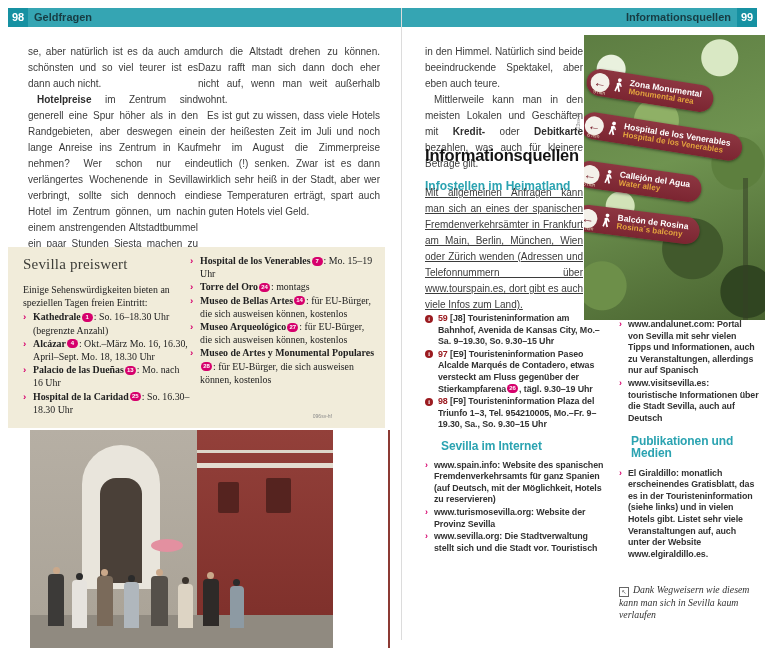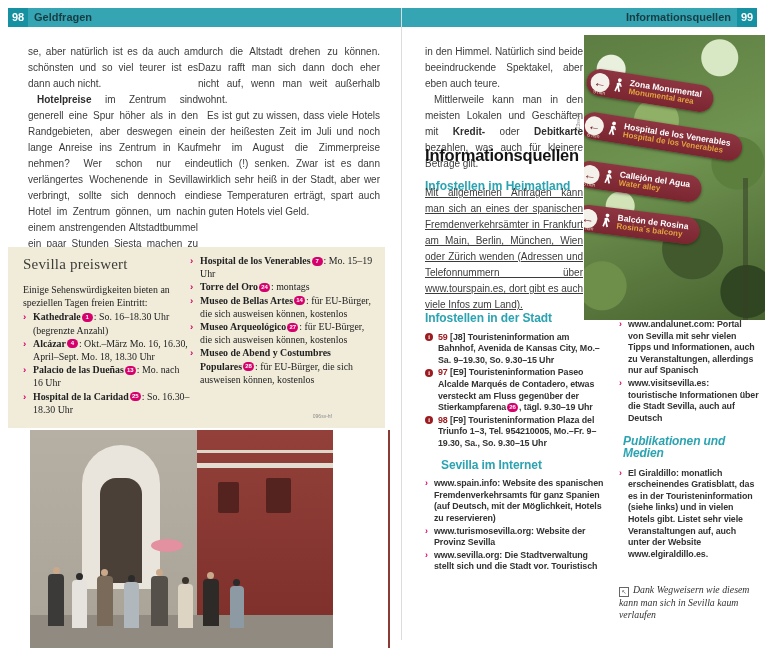--- a/index.html
+++ b/index.html
@@ -138,21 +138,21 @@
       <div class="bx-item">
         <span class="bx-bullet">›</span><span class="bx-name">Torre del Oro</span><span class="badge">24</span><span>: montags</span>
       </div>
       <div class="bx-item">
         <span class="bx-bullet">›</span><span class="bx-name">Museo de Bellas Artes</span><span class="badge">14</span><span>: für EU-Bürger, die sich ausweisen können, kostenlos</span>
       </div>
       <div class="bx-item">
         <span class="bx-bullet">›</span><span class="bx-name">Museo Arqueológico</span><span class="badge">27</span><span>: für EU-Bürger, die sich ausweisen können, kostenlos</span>
       </div>
       <div class="bx-item">
-        <span class="bx-bullet">›</span><span class="bx-name">Museo de Abend y Costumbres Populares</span><span class="badge">28</span><span>: für EU-Bürger, die sich ausweisen können, kostenlos</span>
+        <span class="bx-bullet">›</span><span class="bx-name">Museo de Artes y Monumental Populares</span><span class="badge">28</span><span>: für EU-Bürger, die sich ausweisen können, kostenlos</span>
       </div>
     </div>
   </div>
 
   <div class="credit" style="left:252px;top:413px;width:80px;text-align:right;">096sv-hf</div>
 
   <div class="photo-left">
     <div class="pl-sky"></div>
     <div class="pl-stone"></div>
     <div class="pl-portal"></div>
@@ -197,21 +197,20 @@
 
   <div class="big-heading">Informationsquellen</div>
 
   <div class="teal-sub" style="position:absolute;left:425px;top:179px;">Infostellen im Heimatland</div>
 
   <div class="tcol" style="left:425px;top:185px;width:158px;text-decoration:underline;">
     <p class="rp-p"><span>Mit allgemeinen Anfragen kann man sich an eines der spanischen Fremdenverkehrsämter in Frankfurt am Main, Berlin, München, Wien oder Zürich wenden (Adressen und Telefonnummern über www.tourspain.es, dort gibt es auch viele Infos zum Land).</span></p>
   </div>
 
   <div class="rc-bottom" style="left:425px;top:313px;width:184px;">
-    <div class="teal-sub" style="margin-bottom:7px;">Infostellen in der Stadt</div>
     <div class="iitem">
       <span class="iicon">i</span><span class="inum">59</span> <span class="igrid">[J8]</span><span> Touristeninformation am Bahnhof, Avenida de Kansas City, Mo.–Sa. 9–19.30, So. 9.30–15 Uhr</span>
     </div>
     <div class="iitem">
       <span class="iicon">i</span><span class="inum">97</span> <span class="igrid">[E9]</span><span> Touristeninformation Paseo Alcalde Marqués de Contadero, etwas versteckt am Fluss gegenüber der Stierkampfarena</span><span class="badge">26</span><span>, tägl. 9.30–19 Uhr</span>
     </div>
     <div class="iitem">
       <span class="iicon">i</span><span class="inum">98</span> <span class="igrid">[F9]</span><span> Touristeninformation Plaza del Triunfo 1–3, Tel. 954210005, Mo.–Fr. 9–19.30, Sa., So. 9.30–15 Uhr</span>
     </div>
     <div class="teal-sub" style="margin:10px 16px 7px;">Sevilla im Internet</div>
@@ -226,21 +225,21 @@
     </div>
   </div>
 
   <div class="rc2" style="left:619px;top:318px;width:140px;">
     <div class="witem" style="margin-top:1px;">
       <span class="wbullet">›</span><span class="wurl">www.andalunet.com</span><span class="wrest">: Portal von Sevilla mit sehr vielen Tipps und Informationen, auch zu Veranstaltungen, allerdings nur auf Spanisch</span>
     </div>
     <div class="witem">
       <span class="wbullet">›</span><span class="wurl">www.visitsevilla.es</span><span class="wrest">: touristische Informationen über die Stadt Sevilla, auch auf Deutsch</span>
     </div>
-    <div class="teal-sub" style="margin:12px 4px 8px;font-style:italic;">Publikationen und Medien</div>
+    <div class="teal-sub" style="margin:12px 12px 8px;">Publikationen und Medien</div>
     <div class="witem">
       <span class="wbullet">›</span><span class="wurl">El Giraldillo</span><span class="wrest">: monatlich erscheinendes Gratisblatt, das es in der Touristeninformation (siehe links) und in vielen Hotels gibt. Listet sehr viele Veranstaltungen auf, auch unter der Website www.elgiraldillo.es.</span>
     </div>
     <div class="caption" style="margin-top:24px;">
       <span class="cap-icon">↖</span><span>Dank Wegweisern wie diesem kann man sich in Sevilla kaum verlaufen</span>
     </div>
 
   </div>
 
   <div class="photo-signs">

